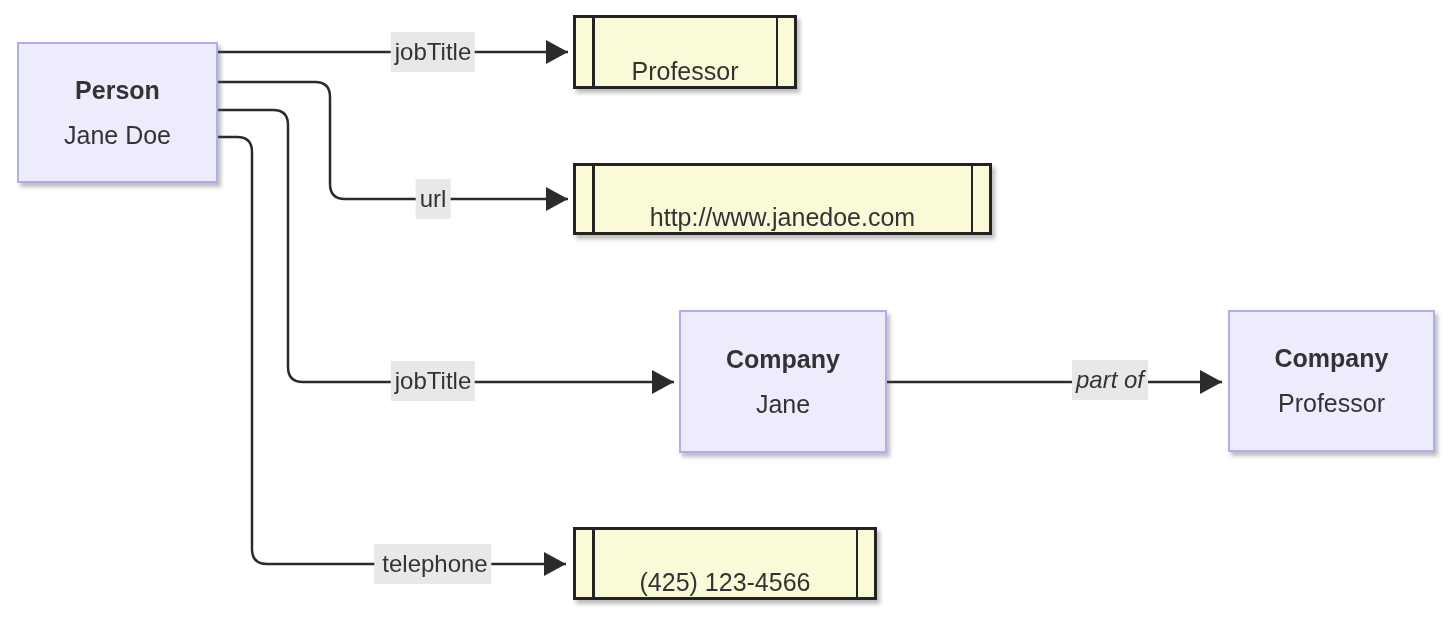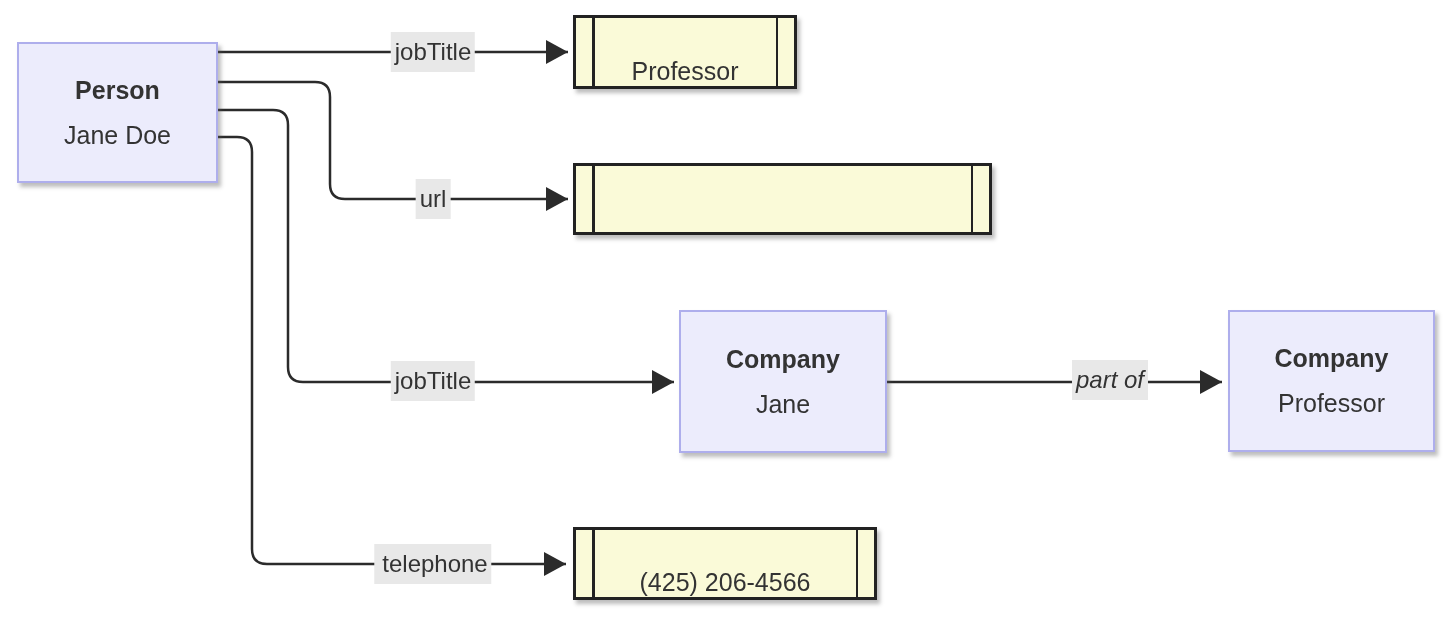--- a/index.html
+++ b/index.html
@@ -120,21 +120,22 @@
 
   <div class="node literal" style="left:573px; top:15px; width:224px; height:74px;">
     <div class="inner-line left"></div>
     <div class="inner-line right"></div>
     <span class="literal-value">Professor</span>
   </div>
 
   <div class="node literal" style="left:573px; top:163px; width:419px; height:72px;">
     <div class="inner-line left"></div>
     <div class="inner-line right"></div>
+    <span class="literal-value">http://www.janedoe.com</span>
   </div>
 
   <div class="node literal" style="left:573px; top:527px; width:304px; height:73px;">
     <div class="inner-line left"></div>
     <div class="inner-line right"></div>
-    <span class="literal-value">(425) 206-4566</span>
+    <span class="literal-value">(425) 123-4566</span>
   </div>
 
 </div>
 
 </body></html>

